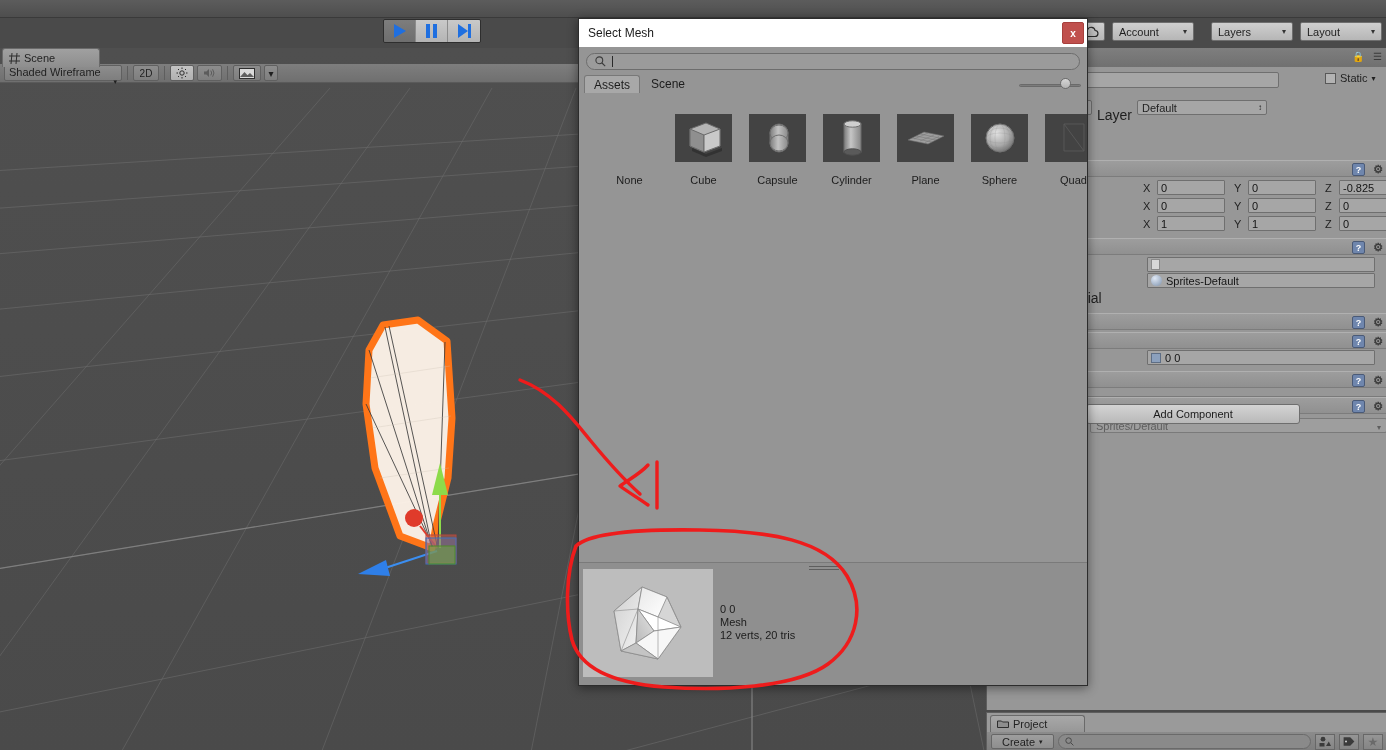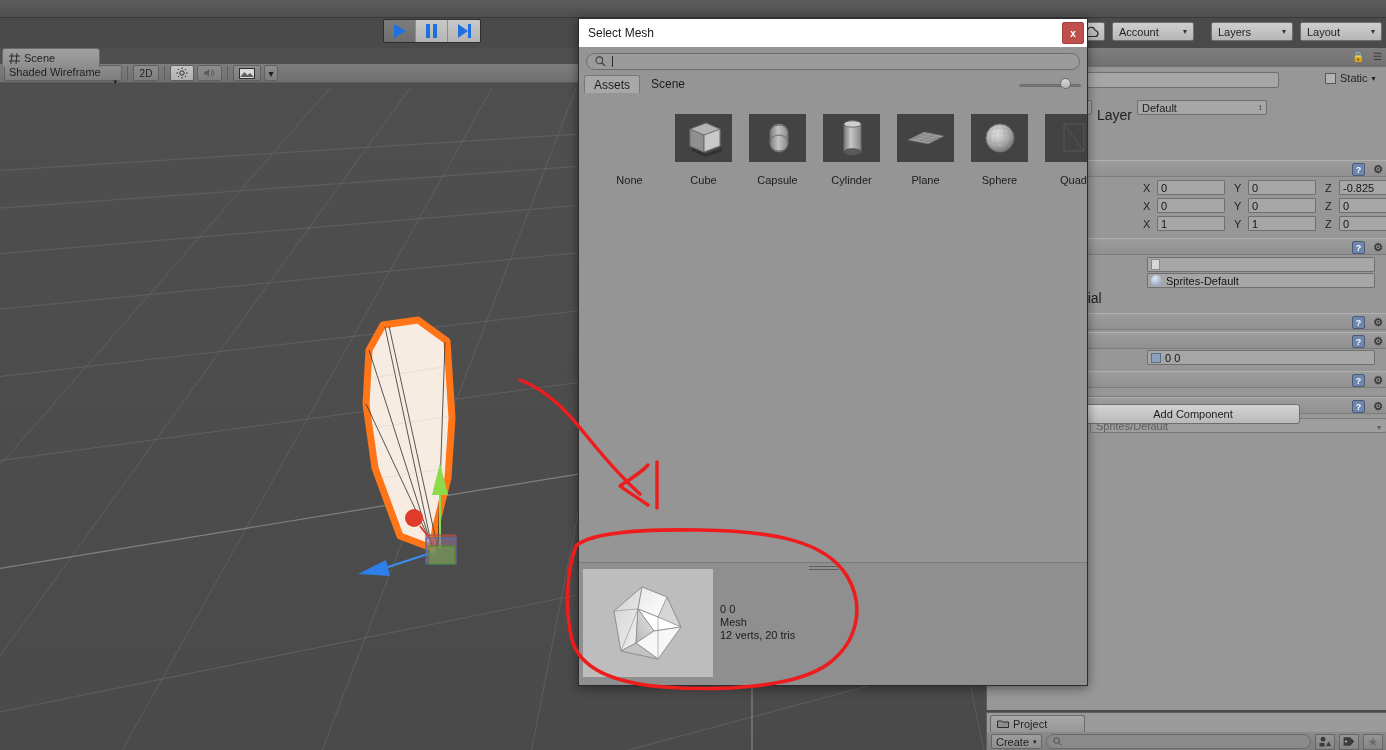--- a/index.html
+++ b/index.html
@@ -177,21 +177,21 @@
     border-top-left-radius:3px; border-top-right-radius:3px;
     display:flex; align-items:center; gap:4px; padding-left:6px;
     color:#232323; font-size:11px;
   }
   .proj-toolbar {
     position:absolute; left:0; top:19px; width:400px; height:19px;
     background: linear-gradient(#8b8b8b,#7d7d7d);
     display:flex; align-items:center; gap:4px; padding:0 4px;
   }
   .create-btn {
-    height:15px; padding:0 4px; background:linear-gradient(#9e9e9e,#8e8e8e);
+    height:15px; padding:0 10px; background:linear-gradient(#9e9e9e,#8e8e8e);
     border:1px solid #666; border-radius:2px;
     display:flex; align-items:center; gap:4px; color:#1f1f1f; font-size:11px;
   }
   .proj-search {
     flex:1; height:15px; background:#8a8a8a; border:1px solid #6a6a6a;
     border-radius:8px; display:flex; align-items:center; padding:0 6px; gap:4px;
   }
   .sq-btn { width:20px; height:16px; background:linear-gradient(#959595,#858585); border:1px solid #676767;
             display:flex; align-items:center; justify-content:center; }
   .proj-lock { position:absolute; right:20px; top:3px; font-size:10px; color:#3a3a3a; }

